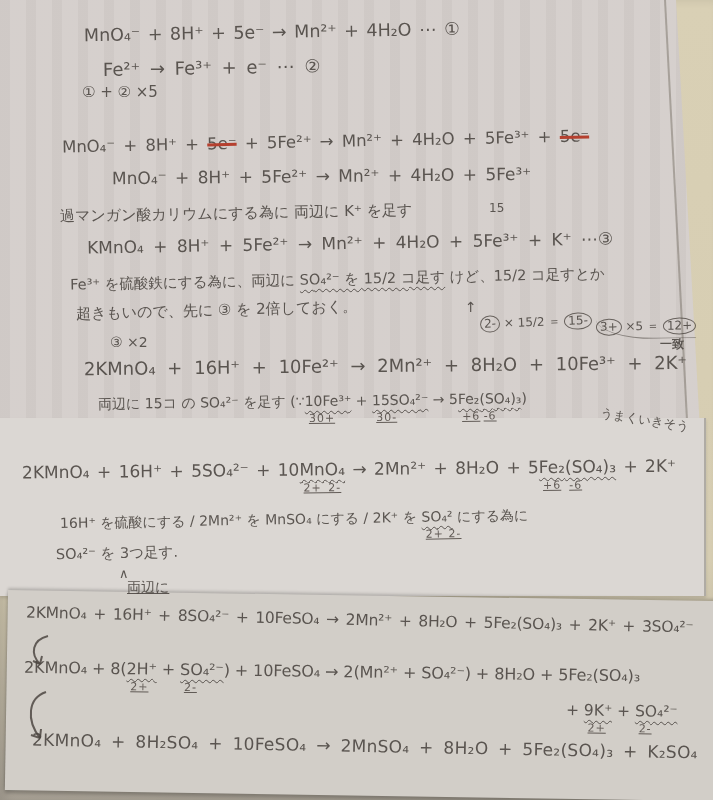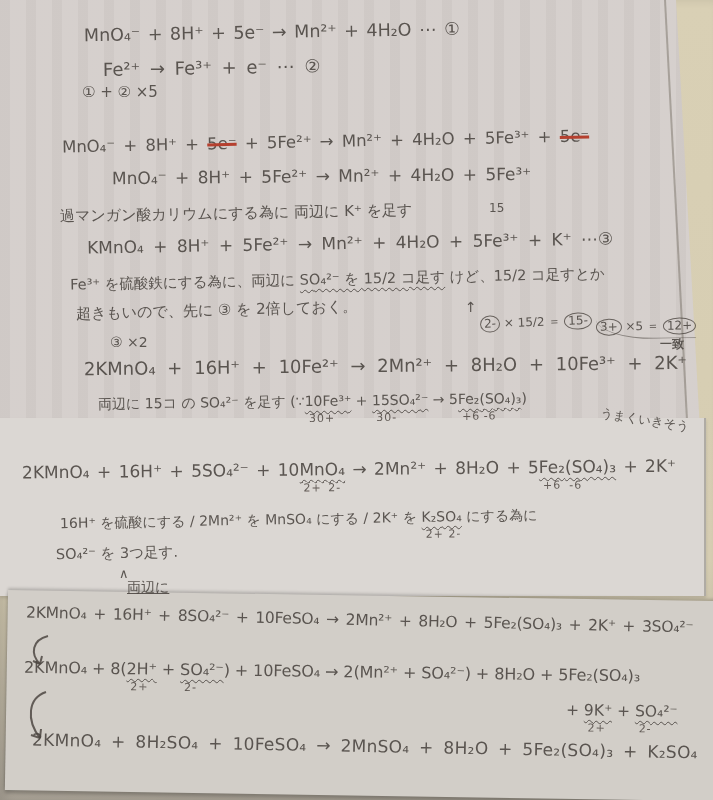--- a/index.html
+++ b/index.html
@@ -43,21 +43,21 @@
   }
   .ln{
     position:absolute;white-space:nowrap;
     color:rgba(77,71,66,.90);
     line-height:1.25;
   }
   .seg{position:relative;display:inline-block;}
   .wavy{text-decoration-line:underline;text-decoration-style:wavy;text-decoration-thickness:1px;text-underline-offset:4px;}
   .sub-lbl{
     position:absolute;top:calc(100% + 1px);left:4px;
-    font-size:11px;letter-spacing:1px;color:rgba(77,71,66,.85);
+    font-size:11px;letter-spacing:1px;color:rgba(77,71,66,.85);text-decoration:underline;
   }
   .rstrike{
     text-decoration-line:line-through;
     text-decoration-color:#b5402f;
     text-decoration-thickness:2.5px;
   }
   .circ{
     display:inline-block;border:1px solid rgba(77,71,66,.8);
     border-radius:50%;padding:0 3px;line-height:1.25;
   }
@@ -117,21 +117,21 @@
   <div class="ln" style="left:98px;top:393px;font-size:14px;transform:rotate(-0.8deg);">
     <span>両辺に 15コ の SO₄²⁻ を足す (∵</span><span class="seg"><span class="wavy">10Fe³⁺</span><span class="sub-lbl">30+</span></span><span> + </span><span class="seg"><span class="wavy">15SO₄²⁻</span><span class="sub-lbl">30-</span></span><span> → 5</span><span class="seg"><span class="wavy">Fe₂</span><span class="sub-lbl">+6</span></span><span class="seg"><span class="wavy">(SO₄)₃</span><span class="sub-lbl">-6</span></span><span>)</span>
   </div>
   <div class="ln" style="left:600px;top:412px;font-size:12.5px;transform:rotate(9deg);">うまくいきそう</div>
 
   <div class="ln" style="left:22px;top:459px;font-size:17px;word-spacing:2px;transform:rotate(-0.6deg);">
     <span>2KMnO₄ + 16H⁺ + 5SO₄²⁻ + 10</span><span class="seg"><span class="wavy">MnO₄</span><span class="sub-lbl">2+ 2-</span></span><span> → 2Mn²⁺ + 8H₂O + 5</span><span class="seg"><span class="wavy">Fe₂</span><span class="sub-lbl">+6</span></span><span class="seg"><span class="wavy">(SO₄)₃</span><span class="sub-lbl">-6</span></span><span> + 2K⁺</span>
   </div>
 
   <div class="ln" style="left:60px;top:511px;font-size:14px;transform:rotate(-1deg);">
-    <span>16H⁺ を硫酸にする / 2Mn²⁺ を MnSO₄ にする / 2K⁺ を </span><span class="seg"><span class="wavy">K₂SO₄</span><span class="sub-lbl">2+ 2-</span></span><span> にする為に</span>
+    <span>16H⁺ を硫酸にする / 2Mn²⁺ を MnSO₄ にする / 2K⁺ を </span><span class="seg"><span class="wavy">SO₄²</span><span class="sub-lbl">2+ 2-</span></span><span> にする為に</span>
   </div>
 
   <div class="ln" style="left:56px;top:544px;font-size:14.5px;transform:rotate(-1.2deg);">SO₄²⁻ を 3つ足す.</div>
 
   <div class="ln" style="left:119px;top:566px;font-size:13px;">∧</div>
   <div class="ln" style="left:127px;top:579px;font-size:14px;text-decoration:underline;">両辺に</div>
 
   <div class="ln" style="left:26px;top:611px;font-size:15.5px;letter-spacing:-0.2px;word-spacing:2px;transform:rotate(1.3deg);">2KMnO₄ + 16H⁺ + 8SO₄²⁻ + 10FeSO₄ → 2Mn²⁺ + 8H₂O + 5Fe₂(SO₄)₃ + 2K⁺ + 3SO₄²⁻</div>
 
   <svg class="arrow" style="position:absolute;left:28px;top:634px;" width="26" height="34" viewBox="0 0 26 34">

